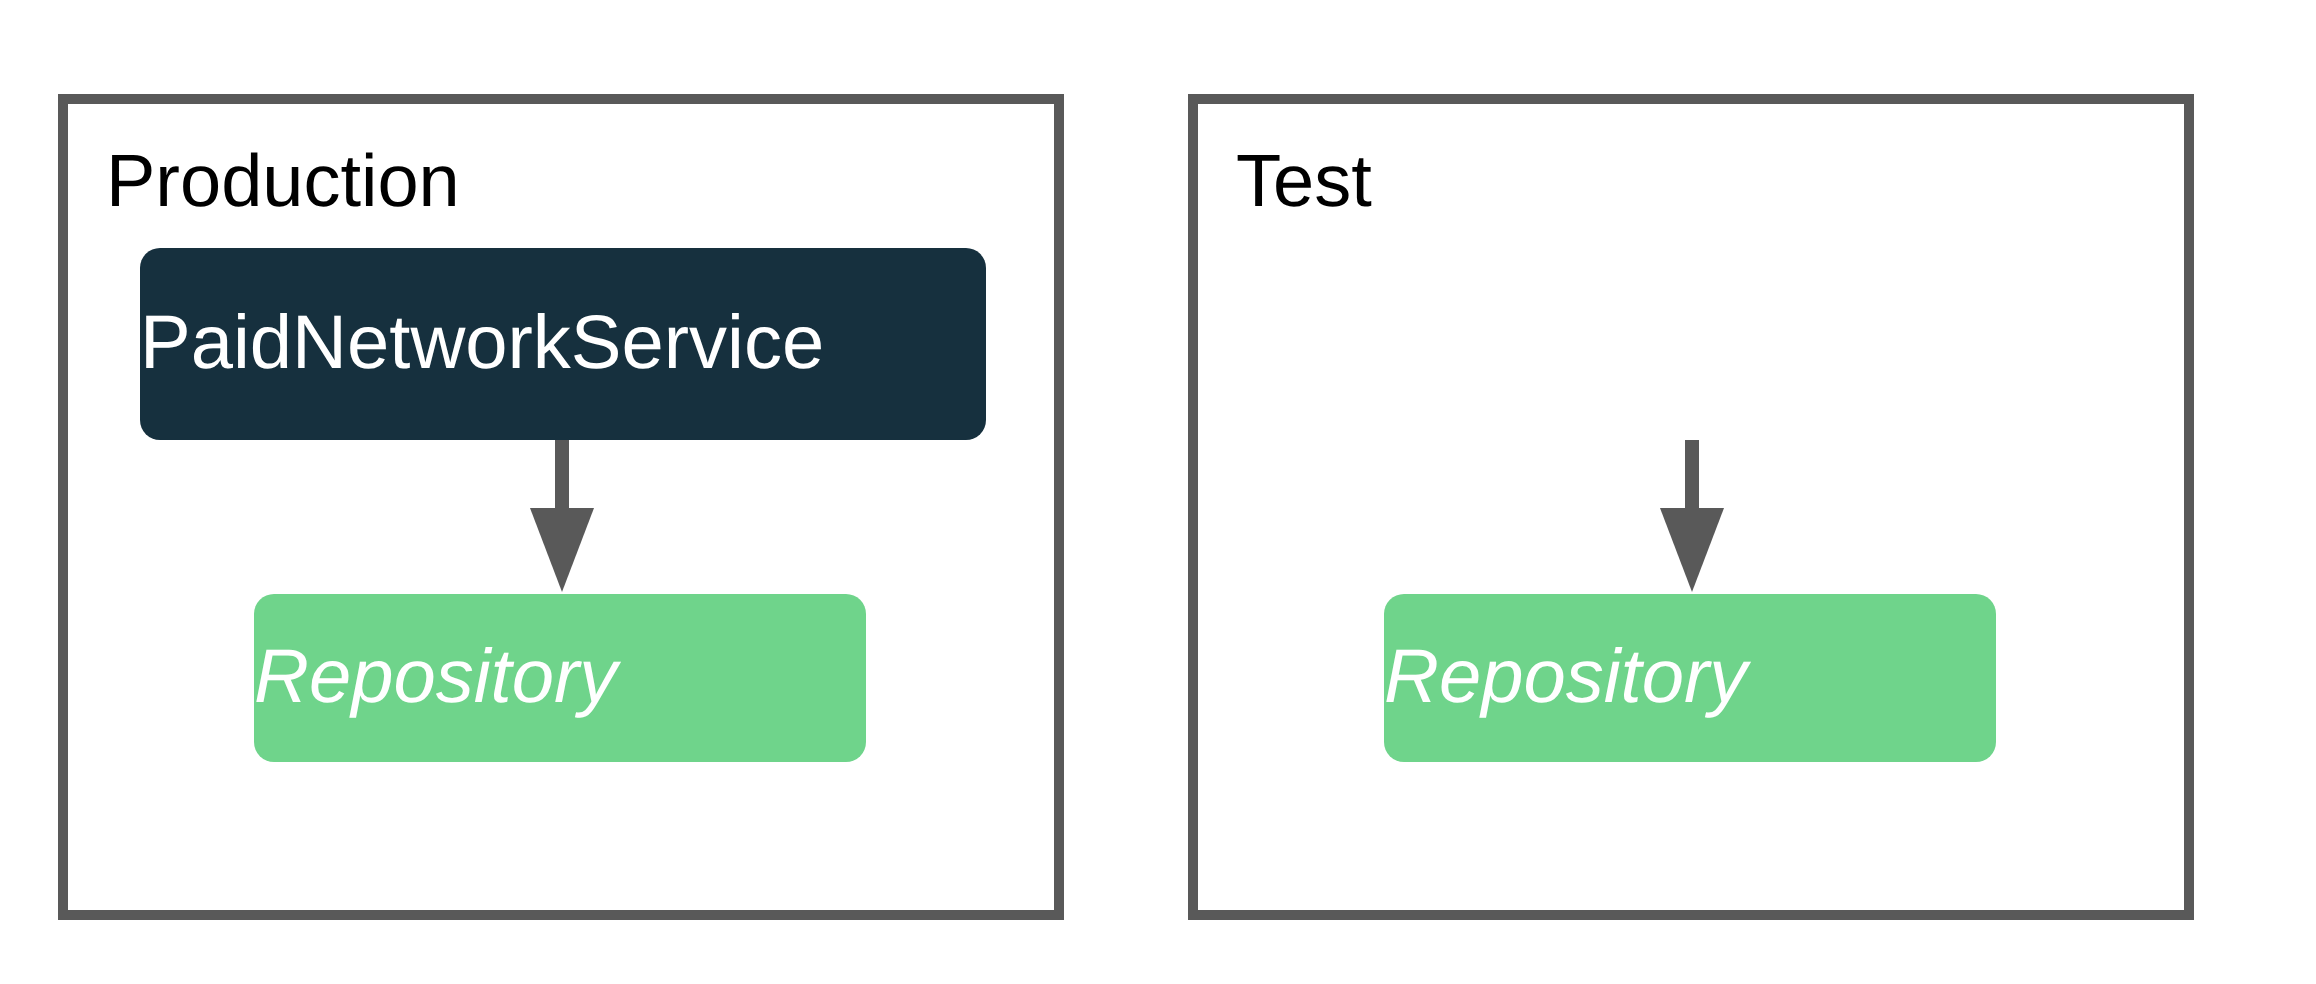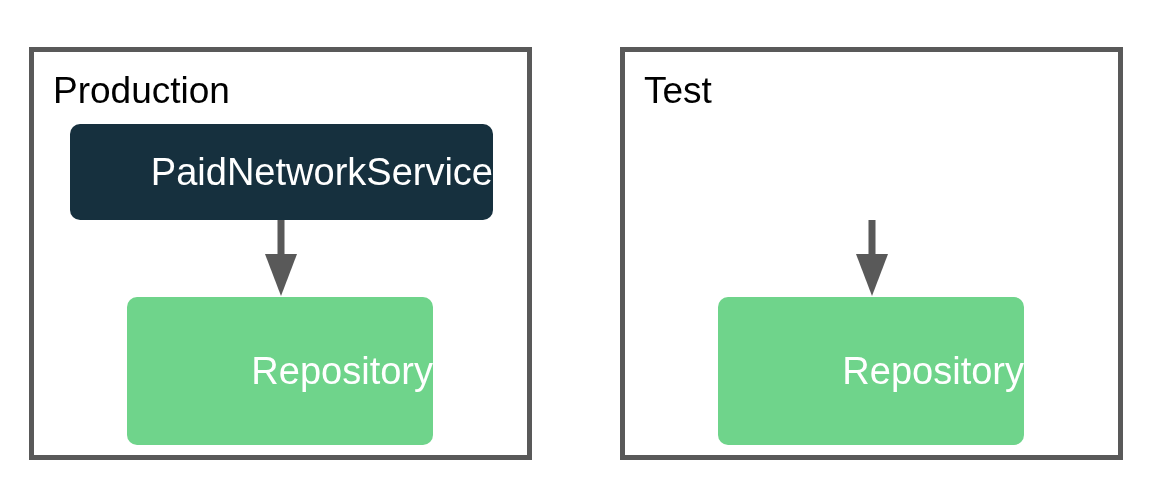--- a/index.html
+++ b/index.html
@@ -18,55 +18,56 @@
   .panel {
     position: absolute;
     top: 47px;
     width: 503px;
     height: 413px;
     border: 5px solid var(--frame-border, #595959);
     box-sizing: border-box;
     background: #FFFFFF;
   }
   .panel.left  { left: 29px;  }
-  .panel.right { left: 620px; }
+  .panel.right { left: 594px; }
   .env-label {
     position: absolute;
     left: 19px;
     top: 19px;
     font-size: 37px;
     line-height: 1.1;
     color: var(--title-text, #000000);
     white-space: nowrap;
   }
   .node {
     position: absolute;
     box-sizing: border-box;
     border-radius: 10px;
     display: flex;
     align-items: center;
-    justify-content: flex-end;
+    justify-content: flex-start;
     font-size: 38px;
     white-space: nowrap;
   }
   .service-node {
     left: 36px;
     top: 72px;
     width: 423px;
     height: 96px;
     background: var(--service-fill, #16303E);
     color: var(--service-text, #FFFFFF);
   }
   .repository-node {
     left: 93px;
     top: 245px;
     width: 306px;
-    height: 148px;
+    height: 84px;
     background: var(--repository-fill, #6FD48B);
     color: var(--repository-text, #FFFFFF);
+    font-style: italic;
   }
   .arrow {
     position: absolute;
     left: 230px;
     top: 168px;
     width: 34px;
     height: 76px;
   }
   .arrow svg { display: block; }
   .arrow .shape { fill: var(--arrow, #595959); }

